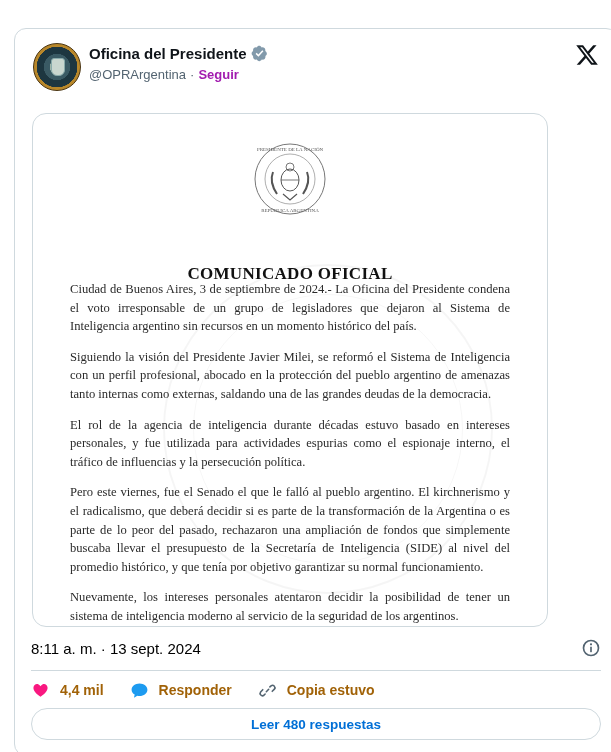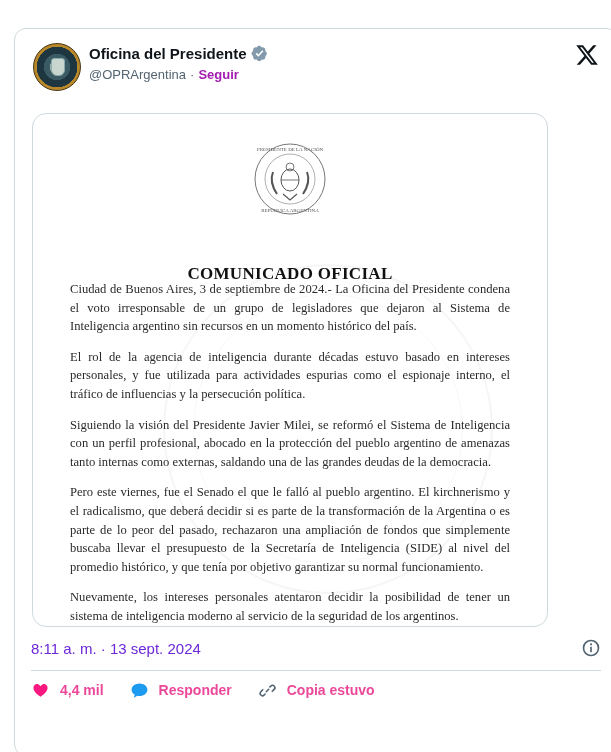--- a/index.html
+++ b/index.html
@@ -42,28 +42,28 @@
   }
   .seal { position: absolute; left: 220px; top: 28px; width: 74px; height: 74px; }
   .doc-title {
     position: absolute; left: 0; right: 0; top: 118px; text-align: center;
     font-weight: 700; font-size: 17px; letter-spacing: 0.3px; color: #111; margin-top: 32px;
   }
   .doc-body { position: absolute; left: 37px; right: 37px; top: 166px; font-size: 12.6px; line-height: 18.6px; text-align: justify; color: #2a2a2a; }
   .doc-body p { margin-bottom: 12px; }
 
   .timestamp-row { position: absolute; left: 16px; right: 16px; top: 608px; height: 22px; display: flex; align-items: center; justify-content: space-between; }
-  .timestamp { font-size: 15px; color: #6d28d9; }
+  .timestamp { font-size: 15px; color: #000000; }
   .info-icon { width: 20px; height: 20px; cursor: pointer; }
   .divider { position: absolute; left: 16px; right: 16px; top: 641px; height: 1px; background: #cfd9de; }
 
   .actions { position: absolute; left: 16px; top: 646px; height: 30px; display: flex; align-items: center; }
   .action { display: flex; align-items: center; margin-right: 26px; cursor: pointer; }
   .action svg { width: 19px; height: 19px; margin-right: 10px; }
-  .action span { font-size: 14px; font-weight: 700; color: #ec4899; }
+  .action span { font-size: 14px; font-weight: 700; color: #a16207; }
 
   .replies-btn {
     position: absolute; left: 16px; right: 16px; top: 679px; height: 32px; border: 1px solid #cfd9de;
     border-radius: 16px; display: flex; align-items: center; justify-content: center; cursor: pointer;
   }
   .replies-btn span { color: #006fd6; font-weight: 700; font-size: 13.5px; }
 </style>
 </head>
 <body>
 
@@ -101,22 +101,22 @@
         <line x1="28" y1="38" x2="46" y2="38" stroke="#555" stroke-width="0.8"></line>
         <circle cx="37" cy="25" r="4" fill="none" stroke="#555" stroke-width="0.8"></circle>
         <path d="M20 30 q-4 10 4 22 M54 30 q4 10 -4 22" fill="none" stroke="#555" stroke-width="2"></path>
         <path d="M30 52 l7 6 7-6" fill="none" stroke="#555" stroke-width="1.2"></path>
         <text x="37" y="9" font-size="5" text-anchor="middle" fill="#555" font-family="Liberation Serif, serif">PRESIDENTE DE LA NACIÓN</text>
         <text x="37" y="70" font-size="5" text-anchor="middle" fill="#555" font-family="Liberation Serif, serif">REPÚBLICA ARGENTINA</text>
       </svg>
       <div class="doc-title">COMUNICADO OFICIAL</div>
       <div class="doc-body">
         <p>Ciudad de Buenos Aires, 3 de septiembre de 2024.- La Oficina del Presidente condena el voto irresponsable de un grupo de legisladores que dejaron al Sistema de Inteligencia argentino sin recursos en un momento histórico del país.</p>
+        <p>Siguiendo la visión del Presidente Javier Milei, se reformó el Sistema de Inteligencia con un perfil profesional, abocado en la protección del pueblo argentino de amenazas tanto internas como externas, saldando una de las grandes deudas de la democracia.</p>
         <p>El rol de la agencia de inteligencia durante décadas estuvo basado en intereses personales, y fue utilizada para actividades espurias como el espionaje interno, el tráfico de influencias y la persecución política.</p>
-        <p>Siguiendo la visión del Presidente Javier Milei, se reformó el Sistema de Inteligencia con un perfil profesional, abocado en la protección del pueblo argentino de amenazas tanto internas como externas, saldando una de las grandes deudas de la democracia.</p>
         <p>Pero este viernes, fue el Senado el que le falló al pueblo argentino. El kirchnerismo y el radicalismo, que deberá decidir si es parte de la transformación de la Argentina o es parte de lo peor del pasado, rechazaron una ampliación de fondos que simplemente buscaba llevar el presupuesto de la Secretaría de Inteligencia (SIDE) al nivel del promedio histórico, y que tenía por objetivo garantizar su normal funcionamiento.</p>
         <p>Nuevamente, los intereses personales atentaron decidir la posibilidad de tener un sistema de inteligencia moderno al servicio de la seguridad de los argentinos.</p>
       </div>
     </div>
   </div>
 
   <div class="timestamp-row">
     <span class="timestamp">8:11 a. m. · 13 sept. 2024</span>
     <svg class="info-icon" viewBox="0 0 24 24">
       <circle cx="12" cy="12" r="9" fill="none" stroke="#536471" stroke-width="2"></circle>
@@ -141,13 +141,16 @@
       <span>Responder</span>
     </div>
     <div class="action">
       <svg viewBox="0 0 24 24">
         <path fill="none" stroke="#536471" stroke-width="2" stroke-linecap="round" d="M10.5 13.5l3-3M9 16.5l-1.5 1.5a3 3 0 0 1-4.2-4.2L6 11M18 13l2.7-2.7a3 3 0 0 0-4.2-4.2L15 7.5"></path>
       </svg>
       <span>Copia estuvo</span>
     </div>
   </div>
 
+  <div class="replies-btn">
+    <span>Leer 480 respuestas</span>
+  </div>
 </div>
 
 </body></html>

